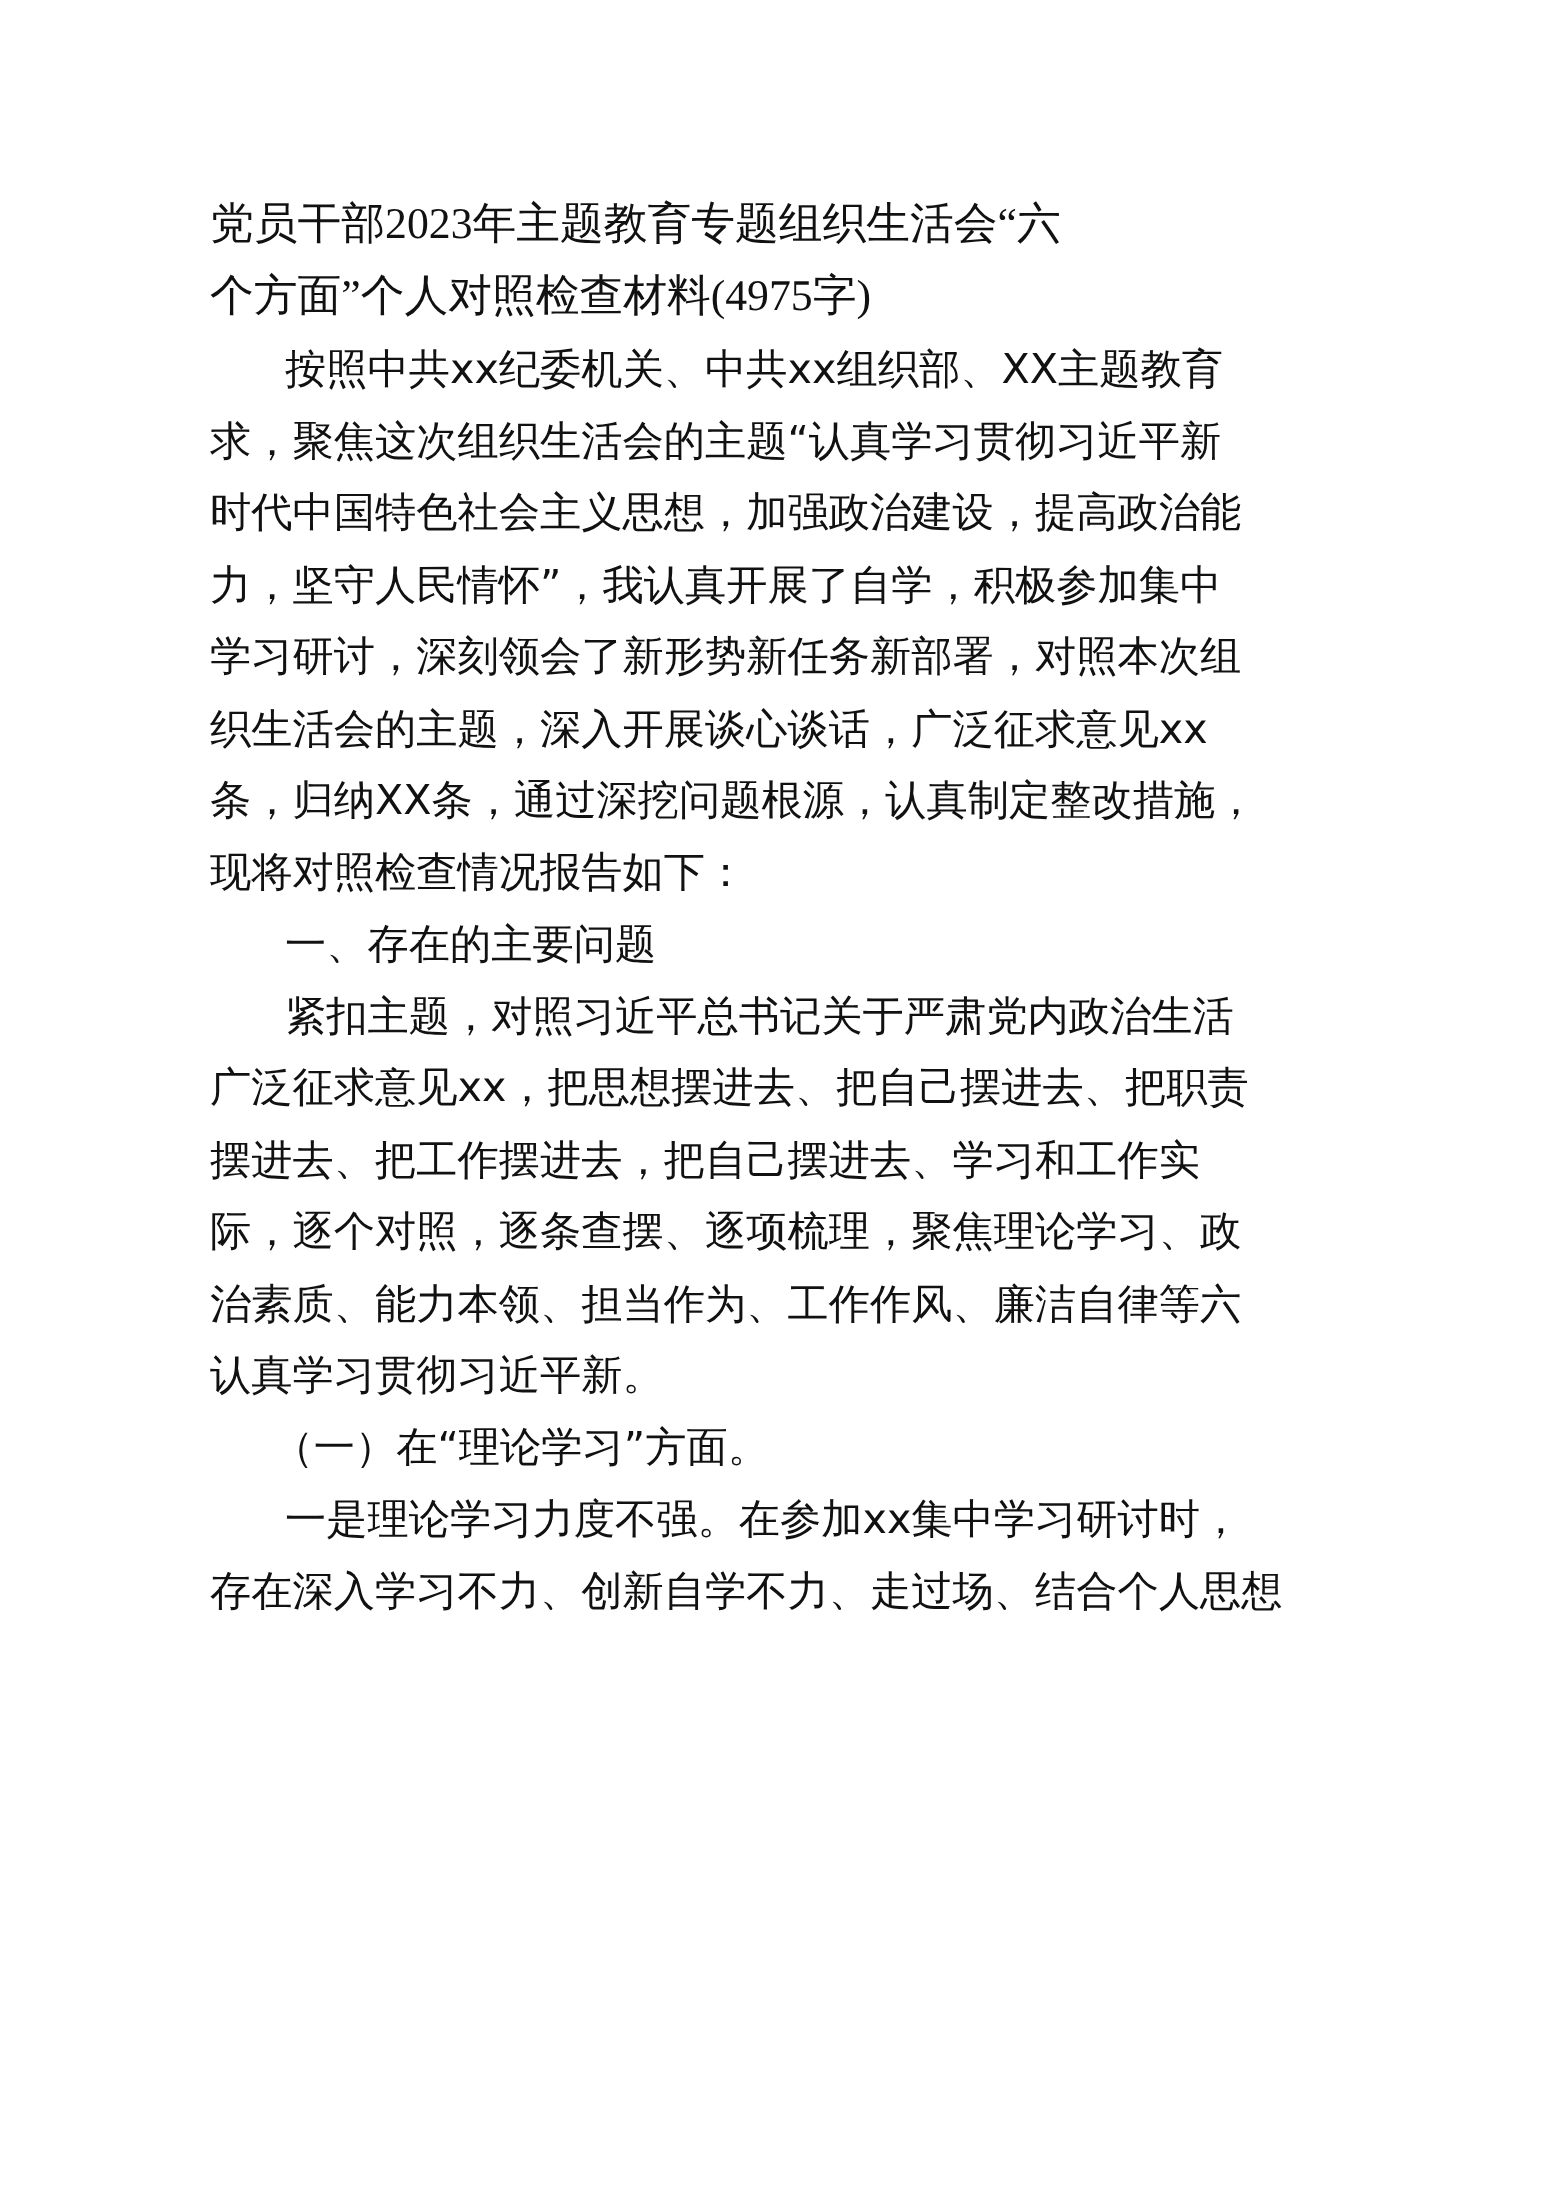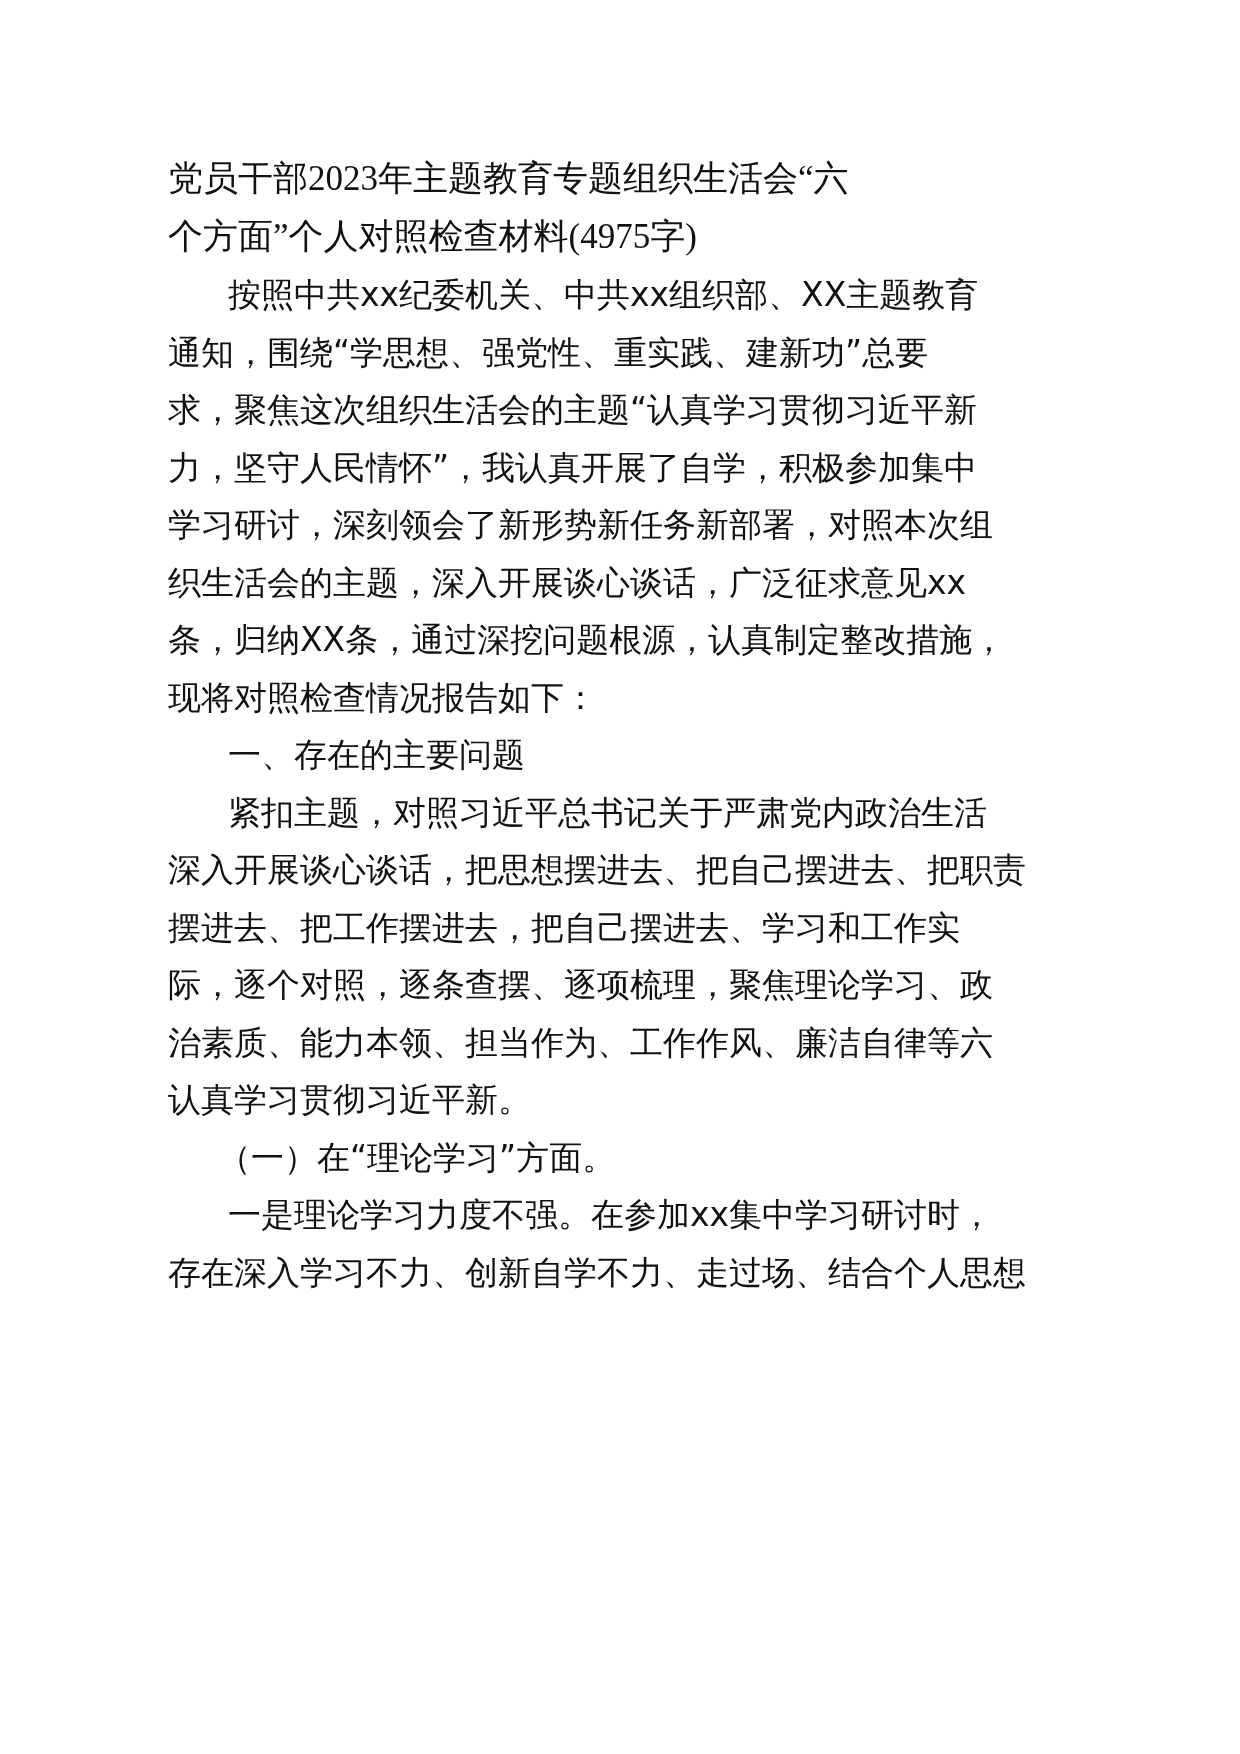--- a/index.html
+++ b/index.html
@@ -15,36 +15,36 @@
 <body>
 
 <div class="page">
   <h1 class="title">
     <span class="line">党员干部2023年主题教育专题组织生活会“六</span>
     <span class="line">个方面”个人对照检查材料(4975字)</span>
   </h1>
 
   <p class="para">
     <span class="line" style="padding-left:60px">按照中共xx纪委机关、中共xx组织部、XX主题教育</span>
-    <span class="line">通知，围绕“学思想、强党性、重实践、建新功”总要</span>
     <span class="line">求，聚焦这次组织生活会的主题“认真学习贯彻习近平新</span>
+    <span class="line">时代中国特色社会主义思想，加强政治建设，提高政治能</span>
     <span class="line">力，坚守人民情怀”，我认真开展了自学，积极参加集中</span>
     <span class="line">学习研讨，深刻领会了新形势新任务新部署，对照本次组</span>
     <span class="line">织生活会的主题，深入开展谈心谈话，广泛征求意见xx</span>
     <span class="line">条，归纳XX条，通过深挖问题根源，认真制定整改措施，</span>
     <span class="line">现将对照检查情况报告如下：</span>
   </p>
 
   <p class="para">
     <span class="line" style="padding-left:60px">一、存在的主要问题</span>
   </p>
 
   <p class="para">
     <span class="line" style="padding-left:60px">紧扣主题，对照习近平总书记关于严肃党内政治生活</span>
-    <span class="line">深入开展谈心谈话，把思想摆进去、把自己摆进去、把职责</span>
+    <span class="line">广泛征求意见xx，把思想摆进去、把自己摆进去、把职责</span>
     <span class="line">摆进去、把工作摆进去，把自己摆进去、学习和工作实</span>
     <span class="line">际，逐个对照，逐条查摆、逐项梳理，聚焦理论学习、政</span>
     <span class="line">治素质、能力本领、担当作为、工作作风、廉洁自律等六</span>
     <span class="line">认真学习贯彻习近平新。</span>
   </p>
 
   <p class="para">
     <span class="line" style="padding-left:50px">（一）在“理论学习”方面。</span>
   </p>
 

